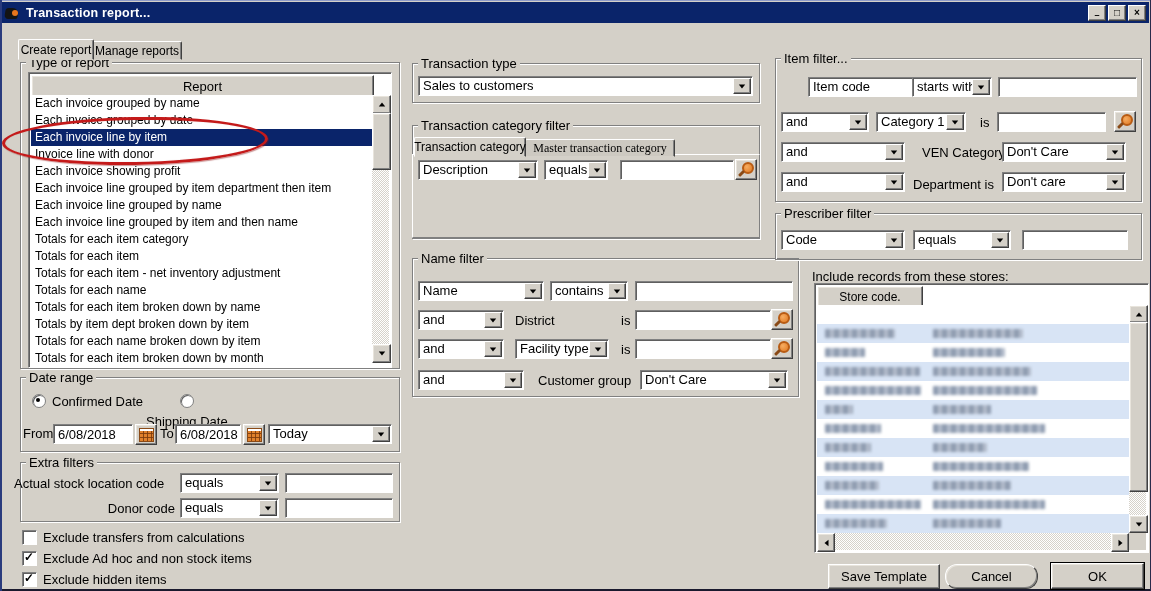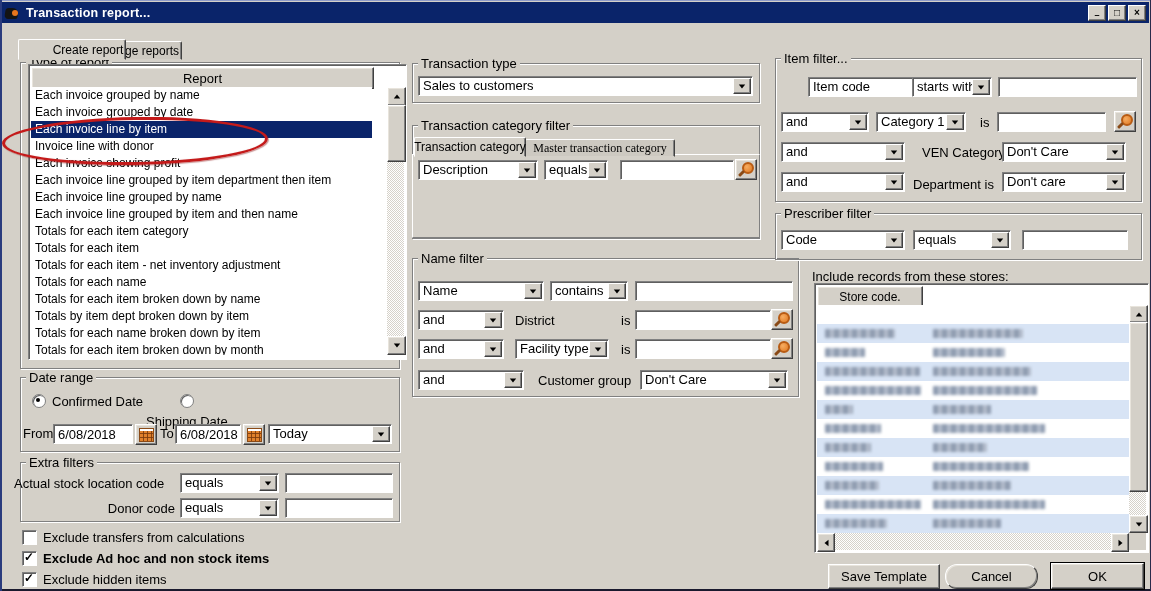--- a/index.html
+++ b/index.html
@@ -22,21 +22,21 @@
   .tb-btn.max,.tb-btn.close{align-items:center;font-size:10px;line-height:10px;}
   
   .tab{position:absolute;background:#d4d0c8;border:1px solid;border-color:#fff #404040 #d4d0c8 #fff;box-shadow:inset -1px 0 0 #808080;
        border-radius:2px 2px 0 0;display:flex;align-items:center;justify-content:center;font-size:12px;white-space:nowrap;}
   .tab.active{z-index:3;}
   .tab.inactive{z-index:1;background:#cdc9c1;}
   
   .groupbox{position:absolute;border:1px solid #808080;box-shadow:inset 1px 1px 0 #fff, 1px 1px 0 #fff;}
   .grouplabel{position:absolute;top:-7px;left:5px;background:#d4d0c8;padding:0 3px;font-size:13px;line-height:13px;white-space:nowrap;}
   
-  #report-listbox{left:28px;top:64px;width:362px;height:294px;padding-left:15px;}
+  #report-listbox{left:28px;top:72px;width:362px;height:294px;}
   #report-header{position:absolute;left:2px;top:2px;width:341px;height:20px;display:flex;align-items:center;justify-content:center;font-size:13px;}
   #report-list{position:absolute;left:2px;top:22px;width:341px;height:268px;overflow:hidden;background:#fff;}
   .list-item{height:17px;line-height:17px;font-size:12px;padding-left:4px;white-space:nowrap;}
   .list-item.selected{background:#0a246a;color:#fff;}
   
   .sb-track{position:absolute;background-color:#efede7;background-image:conic-gradient(#fff 0 25%, #d6d2ca 0 50%, #fff 0 75%, #d6d2ca 0);background-size:2px 2px;}
   .sb-btn{position:absolute;display:flex;align-items:center;justify-content:center;}
   .tri{width:0;height:0;display:block;}
   .tri.up{border-left:4px solid transparent;border-right:4px solid transparent;border-bottom:5px solid #000;}
   .tri.down{border-left:4px solid transparent;border-right:4px solid transparent;border-top:5px solid #000;}
@@ -93,21 +93,21 @@
   <div id="titlebar">
     <span class="app-icon"></span>
     <span id="title-text">Transaction report...</span>
     <span class="tb-btns">
       <span class="tb-btn min">–</span>
       <span class="tb-btn max">□</span>
       <span class="tb-btn close">×</span>
     </span>
   </div>
 
-  <div class="tab active" style="left:18px;top:39px;width:74px;height:19px;padding-left:32px;">Create report</div>
+  <div class="tab active" style="left:18px;top:39px;width:74px;height:19px;">Create report</div>
   <div class="tab inactive" style="left:92px;top:41px;width:88px;height:17px;">Manage reports</div>
 
   <div class="groupbox" style="left:20px;top:62px;width:378px;height:305px;">
     <span class="grouplabel">Type of report</span>
   </div>
 
   <div class="sunken abs" id="report-listbox">
     <div class="raised" id="report-header">Report</div>
     <div id="report-list">
         <div class="list-item">Each invoice grouped by name</div>
@@ -194,21 +194,21 @@
       </span>
   </div>
   <div class="field sunken" style="left:285px;top:498px;width:106px;">
       <span class="field-text"></span>
     </div>
 
   <div class="chkrow" style="left:22px;top:530px;">
     <span class="chk"></span>
     <span class="rc-label">Exclude transfers from calculations</span>
   </div>
-  <div class="chkrow checked" style="left:22px;top:551px;font-weight:bold;">
+  <div class="chkrow checked" style="left:22px;top:551px;">
     <span class="chk"></span>
     <span class="rc-label">Exclude Ad hoc and non stock items</span>
   </div>
   <div class="chkrow checked" style="left:22px;top:572px;">
     <span class="chk"></span>
     <span class="rc-label">Exclude hidden items</span>
   </div>
 
   <div class="groupbox" style="left:412px;top:63px;width:346px;height:38px;">
     <span class="grouplabel">Transaction type</span>

